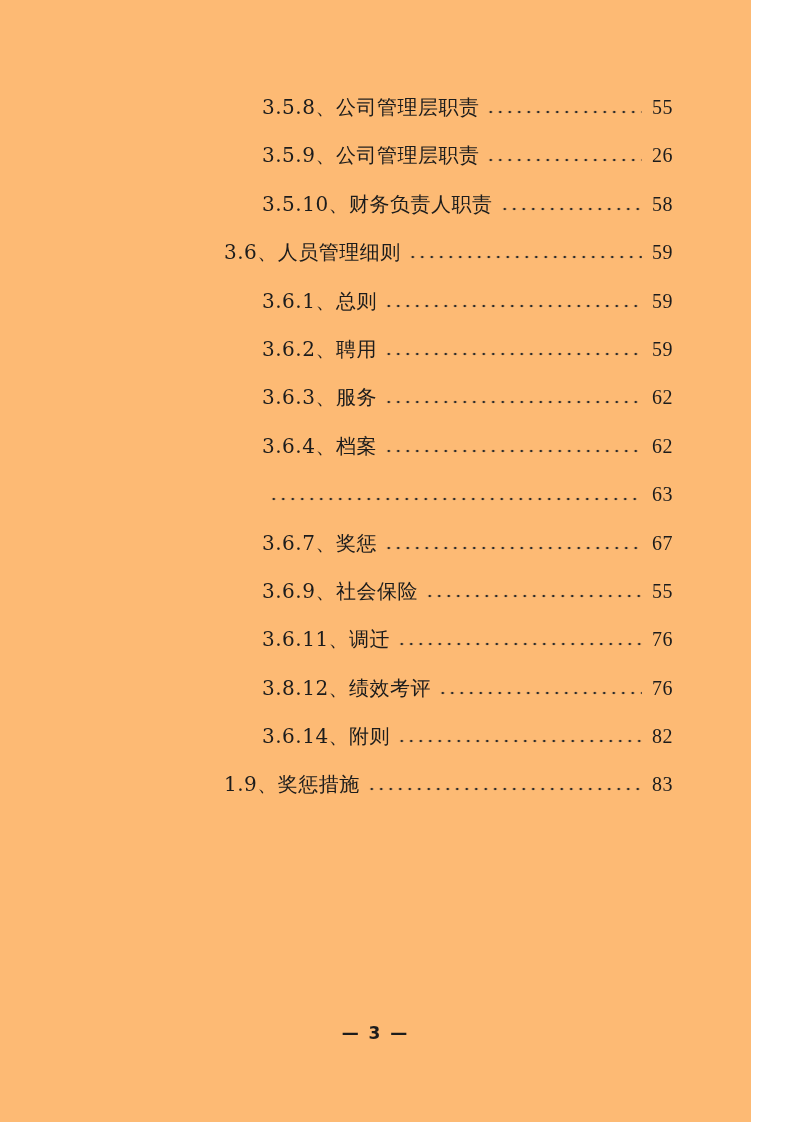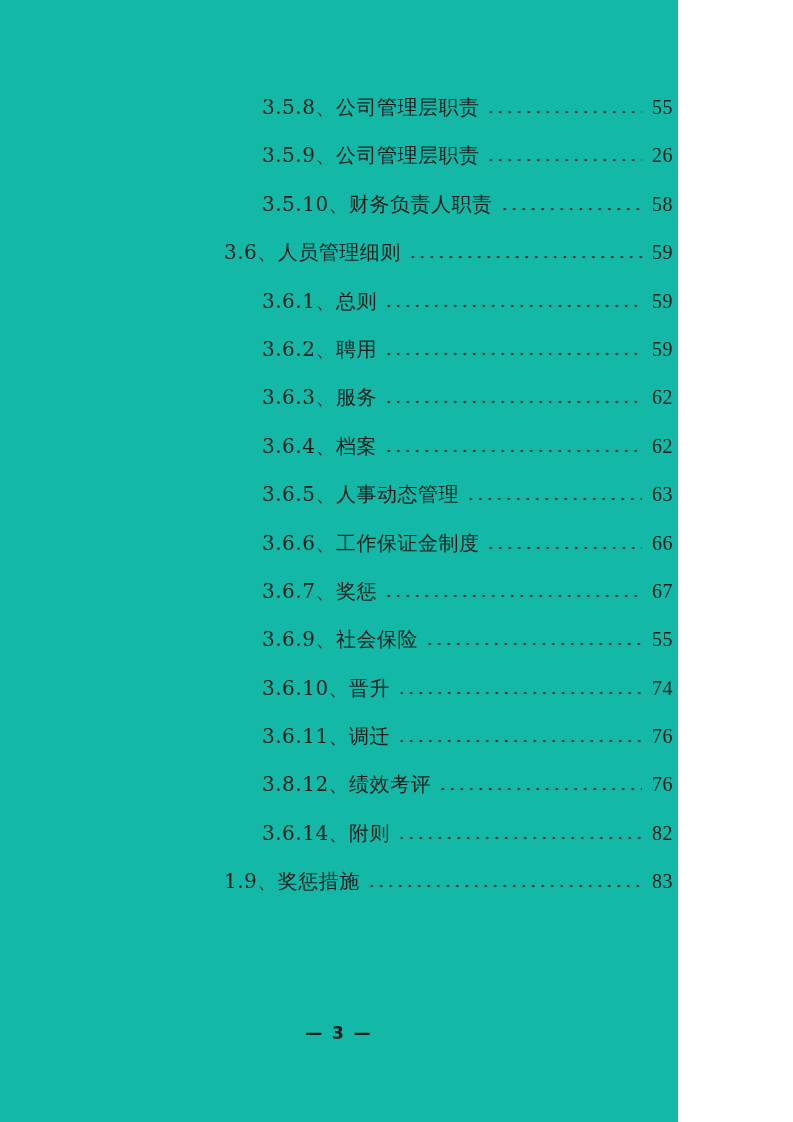--- a/index.html
+++ b/index.html
@@ -2,23 +2,23 @@
 <html lang="zh"><head>
 <meta charset="utf-8">
 <style>
   html, body {
     margin: 0;
     padding: 0;
     background: #ffffff;
   }
   .page {
     position: relative;
-    width: 678px;
+    width: 751px;
     height: 1122px;
-    background: #14b8a6;
+    background: #fdba74;
     overflow: hidden;
     font-family: "DejaVu Serif", "Liberation Serif", serif;
     color: #1c1c1c;
   }
   .toc {
     position: absolute;
     left: 224px;
     top: 83px;
     width: 449px;
   }
@@ -116,49 +116,38 @@
       <span class="page-num">62</span>
     </div>
 
     <div class="toc-row level-3">
       <span class="entry-label">3.6.4、档案</span>
       <span class="leader"></span>
       <span class="page-num">62</span>
     </div>
 
     <div class="toc-row level-3">
-      <span class="entry-label">3.6.5、人事动态管理</span>
       <span class="leader"></span>
       <span class="page-num">63</span>
     </div>
 
-    <div class="toc-row level-3">
-      <span class="entry-label">3.6.6、工作保证金制度</span>
-      <span class="leader"></span>
-      <span class="page-num">66</span>
-    </div>
 
     <div class="toc-row level-3">
       <span class="entry-label">3.6.7、奖惩</span>
       <span class="leader"></span>
       <span class="page-num">67</span>
     </div>
 
 
     <div class="toc-row level-3">
       <span class="entry-label">3.6.9、社会保险</span>
       <span class="leader"></span>
       <span class="page-num">55</span>
     </div>
 
-    <div class="toc-row level-3">
-      <span class="entry-label">3.6.10、晋升</span>
-      <span class="leader"></span>
-      <span class="page-num">74</span>
-    </div>
 
     <div class="toc-row level-3">
       <span class="entry-label">3.6.11、调迁</span>
       <span class="leader"></span>
       <span class="page-num">76</span>
     </div>
 
     <div class="toc-row level-3">
       <span class="entry-label">3.8.12、绩效考评</span>
       <span class="leader"></span>

